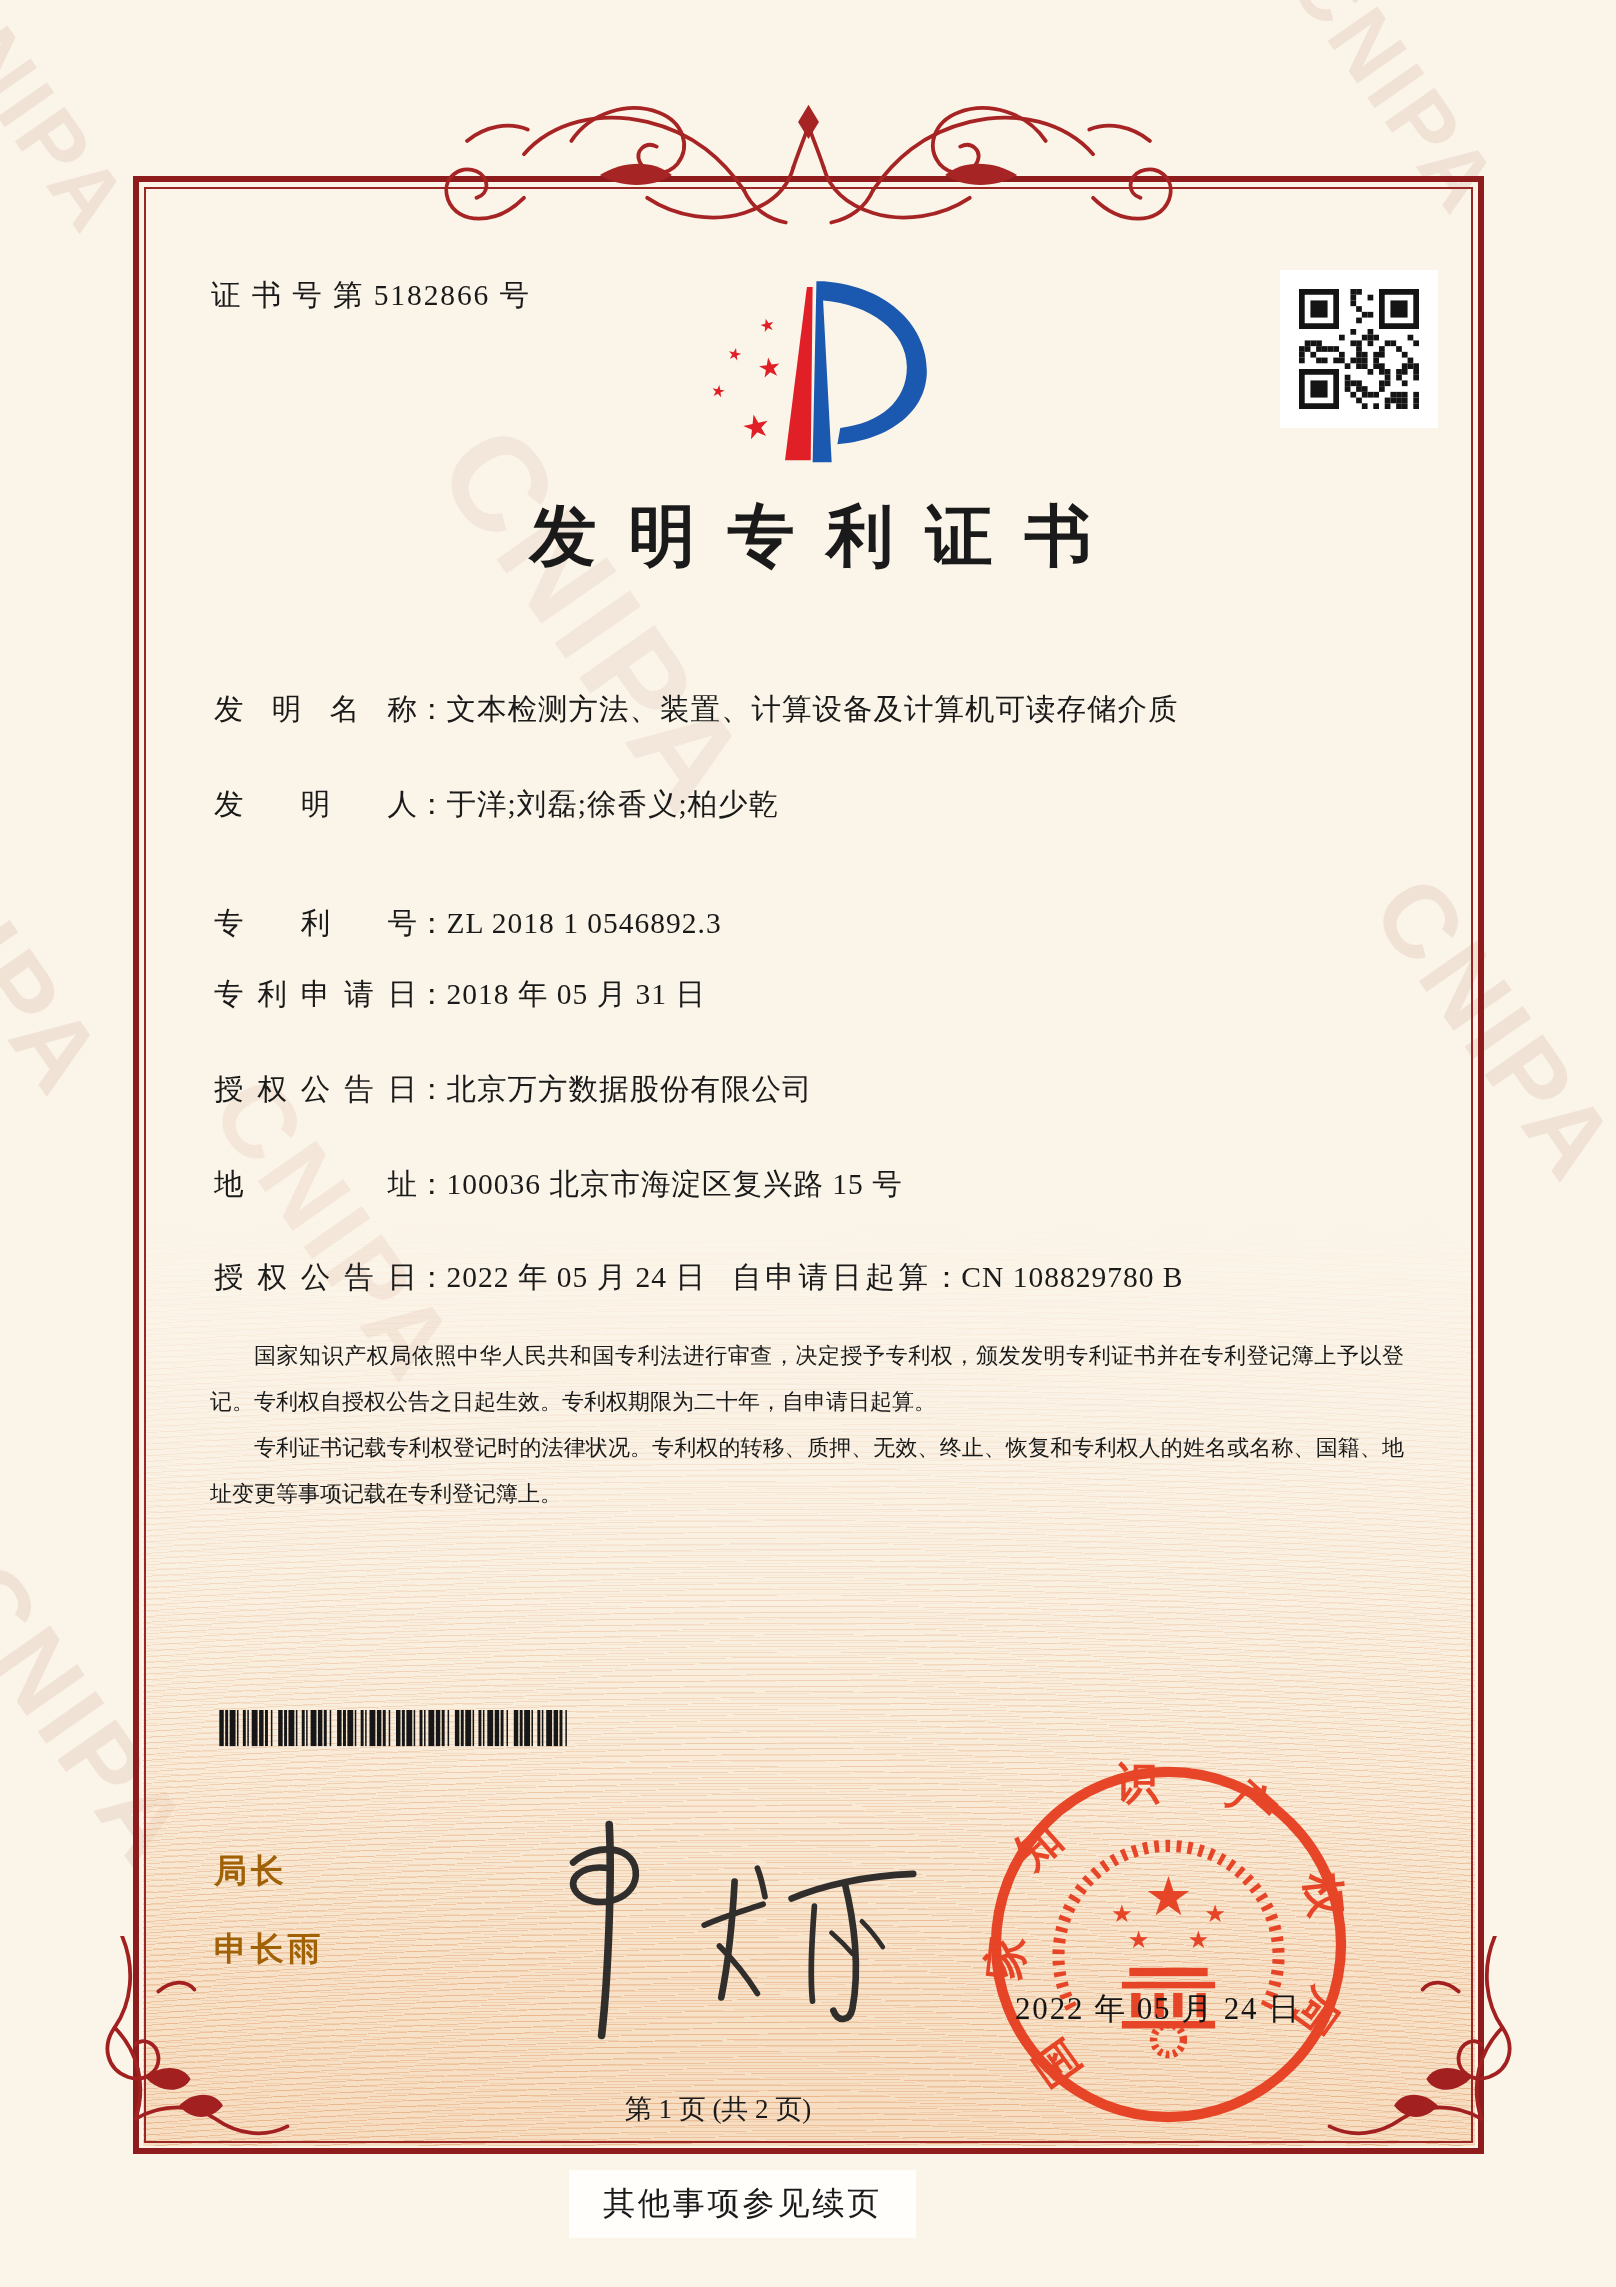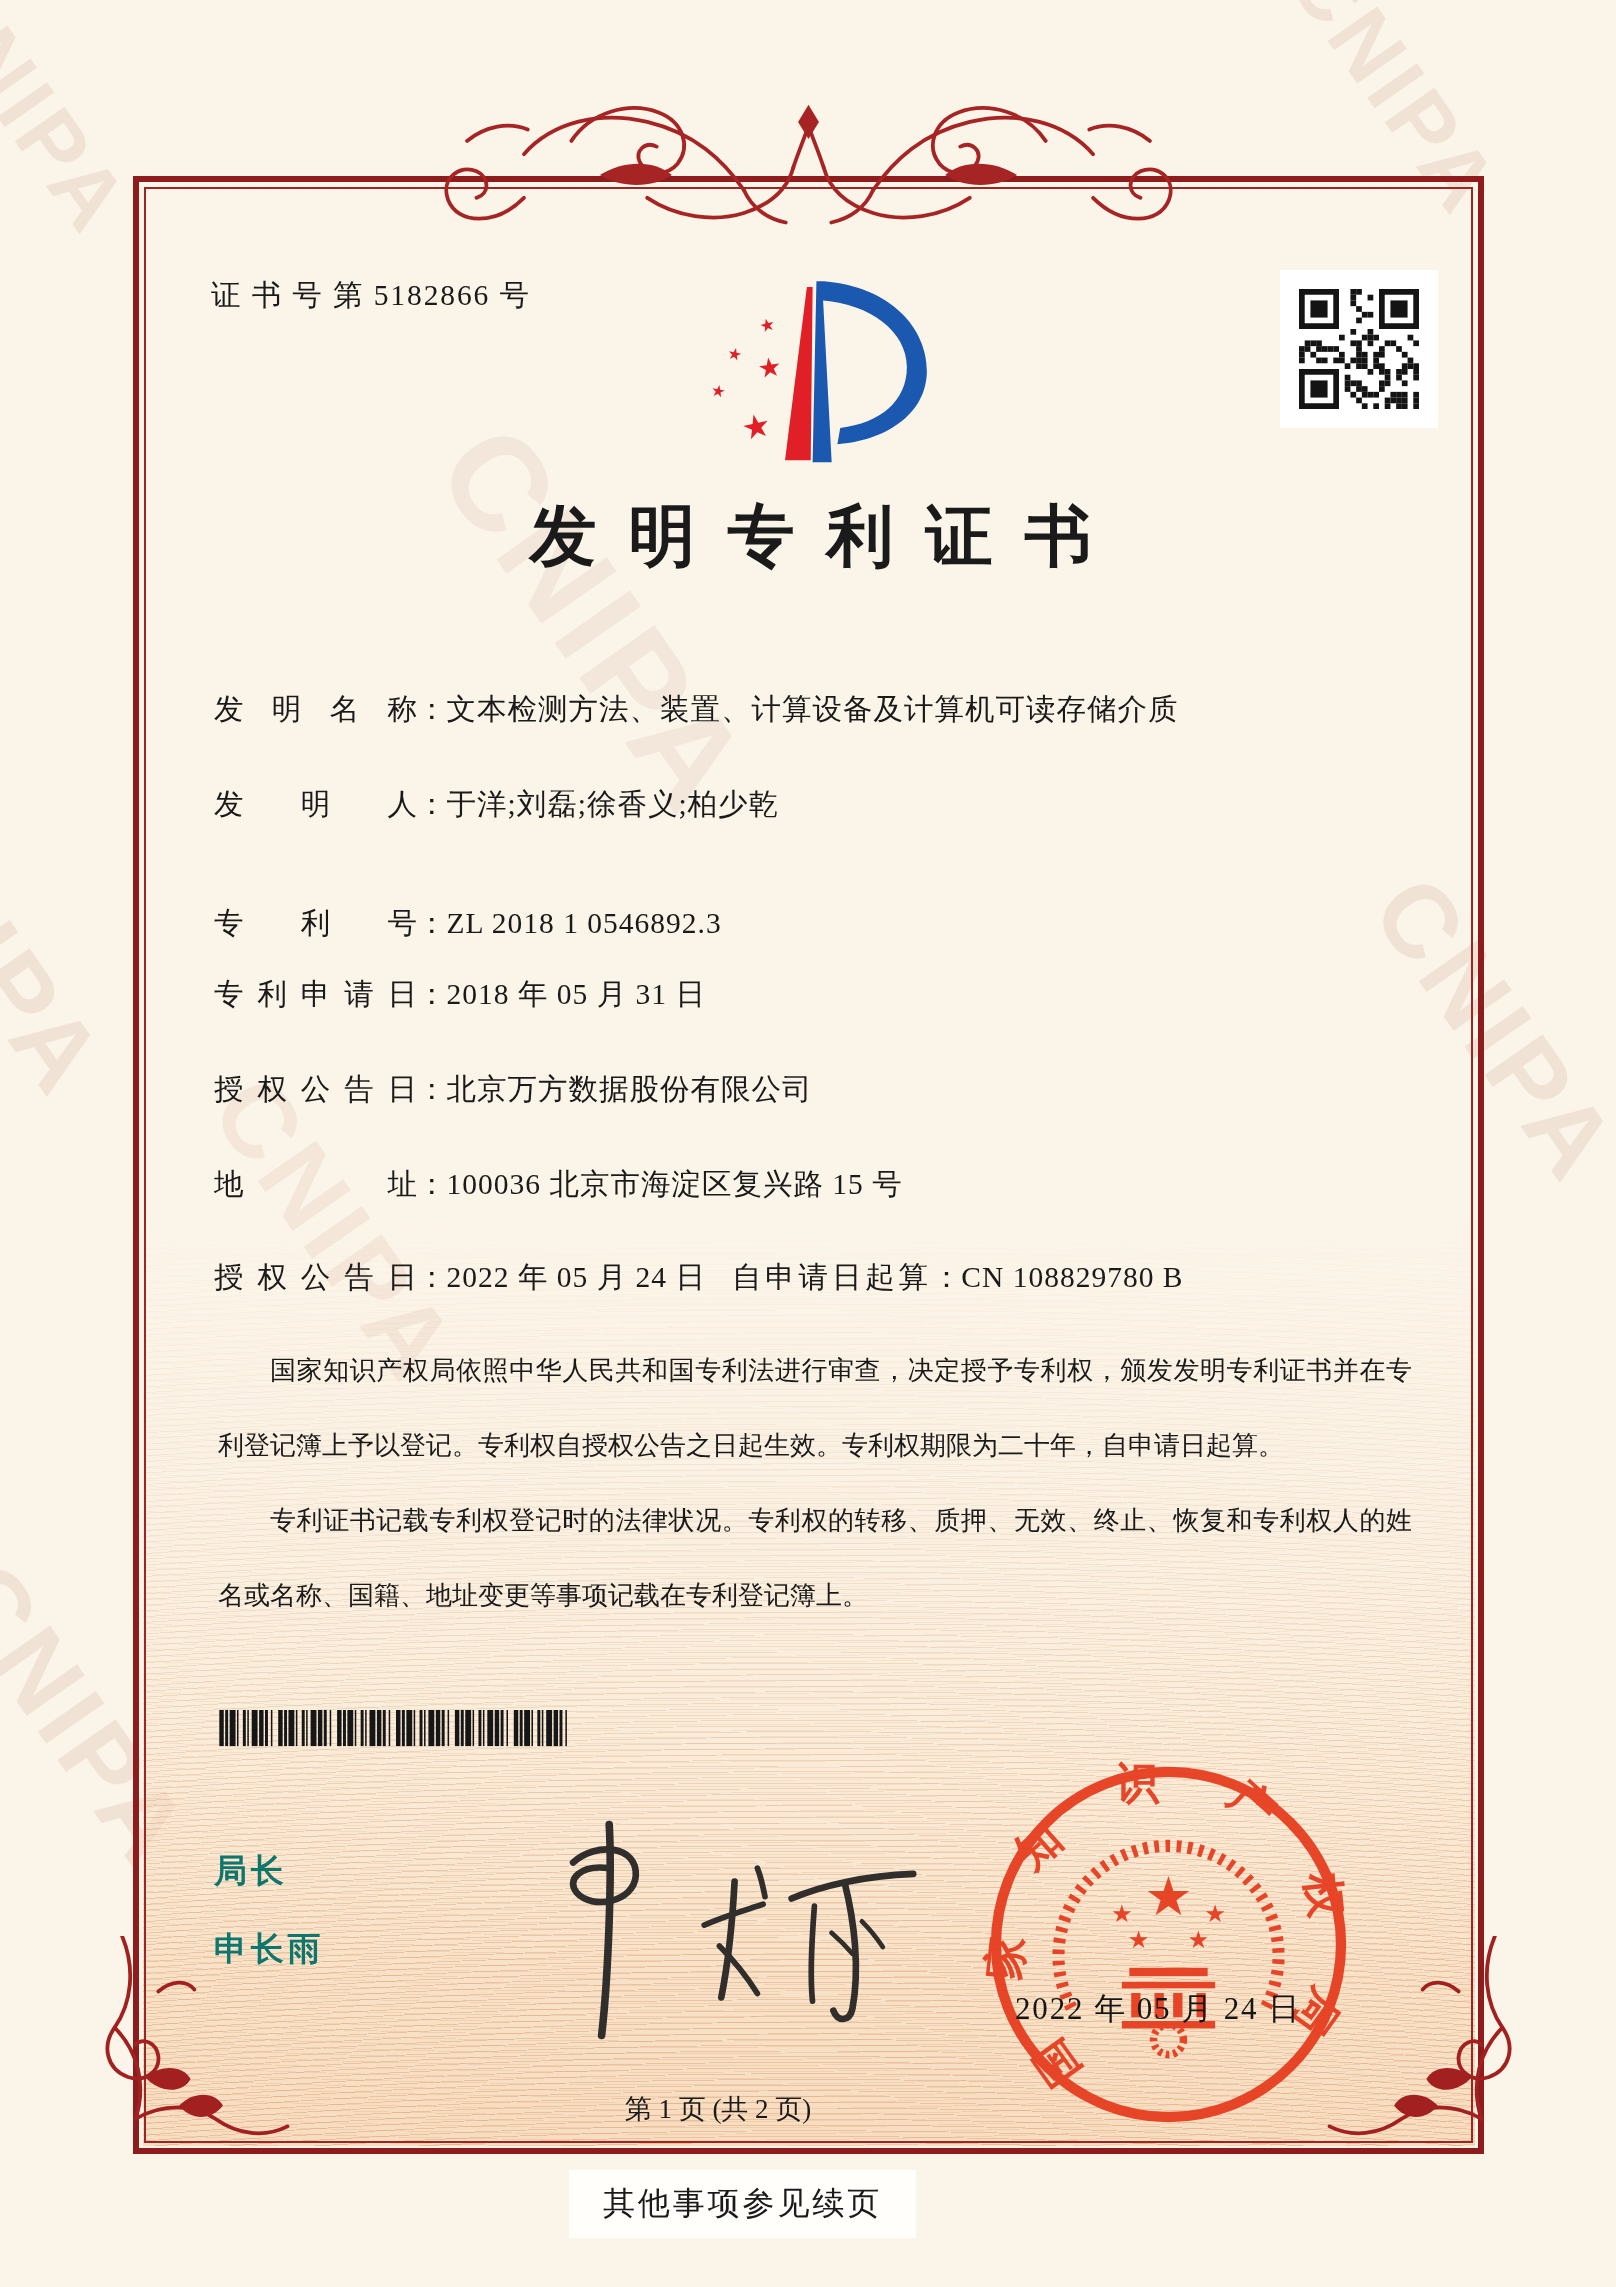--- a/index.html
+++ b/index.html
@@ -36,28 +36,28 @@
   .title{
     position:absolute;left:0;top:491px;width:1617px;text-align:center;
     font-size:67px;font-weight:700;letter-spacing:32px;padding-left:36px;box-sizing:border-box;
   }
   .frow{position:absolute;left:214px;width:1208px;font-size:29.5px;white-space:nowrap;}
   .flabel{display:inline-block;width:203px;text-align:justify;text-align-last:justify;vertical-align:top;}
   .fvalue{letter-spacing:1px;}
   .grant{position:absolute;left:518px;top:0;}
   .grant .glabel{letter-spacing:3.8px;}
   .paras{
-    position:absolute;left:218px;top:1333px;width:1194px;
-    font-size:26px;line-height:75px;text-align:justify;
+    position:absolute;left:210px;top:1333px;width:1194px;
+    font-size:22px;line-height:46px;text-align:justify;
   }
   .paras p{margin:0;text-indent:2em;}
   .barcode{position:absolute;left:219px;top:1710px;}
   .sig-label{
     position:absolute;left:214px;font-size:33px;font-weight:600;letter-spacing:3.8px;
-    font-family:Liberation Sans, sans-serif;color:#0f766e;
+    font-family:Liberation Sans, sans-serif;color:#a16207;
   }
   .signature{position:absolute;left:518px;top:1807px;opacity:.92;}
   .seal{position:absolute;left:982px;top:1758px;opacity:.94;}
   .seal-date{
     position:absolute;left:1001px;top:1988px;width:314px;text-align:center;
     font-size:31px;letter-spacing:1.9px;color:#151515;z-index:6;
   }
   .page-info{position:absolute;left:133px;top:2091px;width:1170px;text-align:center;font-size:27px;}
   .note-box{
     position:absolute;left:569px;top:2170px;width:347px;height:68px;background:#fffefb;

